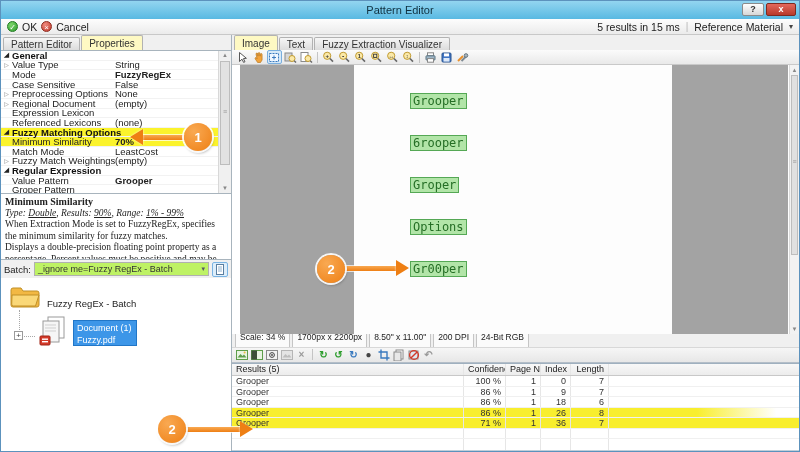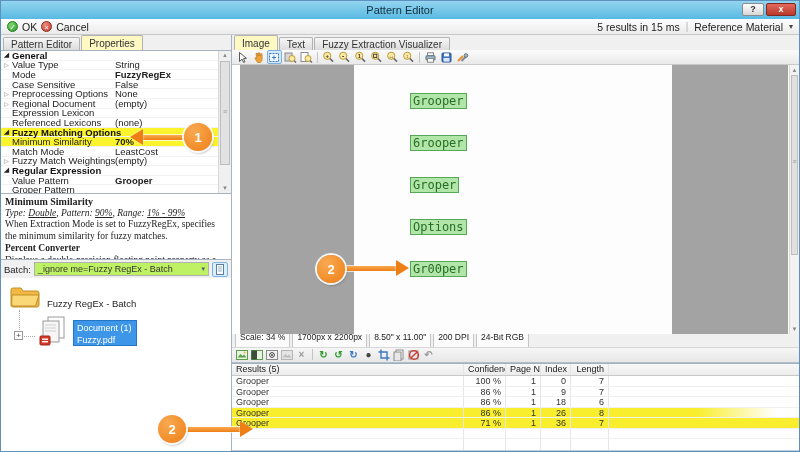--- a/index.html
+++ b/index.html
@@ -244,26 +244,25 @@
             <span class="sgrip">≡</span>
           </div>
           <div class="sdown">▼</div>
         </div>
       </div>
 
       <div class="descpanel">
         <div class="d-title">Minimum Similarity</div>
         <div class="d-meta">
           <span>Type:</span>
-          <span class="uv">Double</span><span>, Pattern:</span>
+          <span class="uv">Double</span><span>, Results:</span>
           <span class="uv">90%</span><span>, Range:</span>
           <span class="uv">1% - 99%</span>
         </div>
         <div class="d-body">When Extraction Mode is set to FuzzyRegEx, specifies the minimum similarity for fuzzy matches.</div>
-        <div class="d-sub">Percent Converter</div>
         <div class="d-body">Displays a double-precision floating point property as a percentage. Percent values must be positive and may be entered with or without a % sign.</div>
       </div>
 
       <div class="batchbar">
         <span>Batch:</span>
         <span class="batchfield">
           <span>_ignore me=Fuzzy RegEx - Batch</span>
           <span class="fcaret">▾</span>
         </span>
         <span class="batchbtn">

